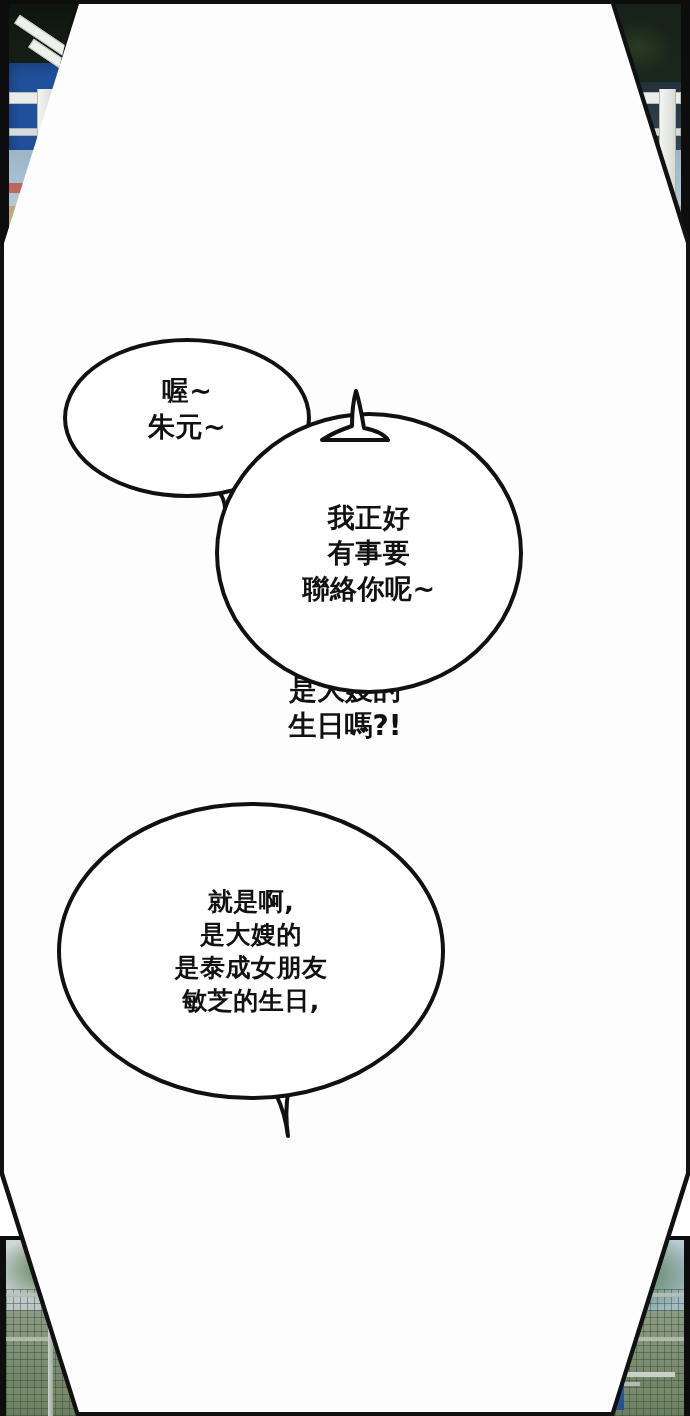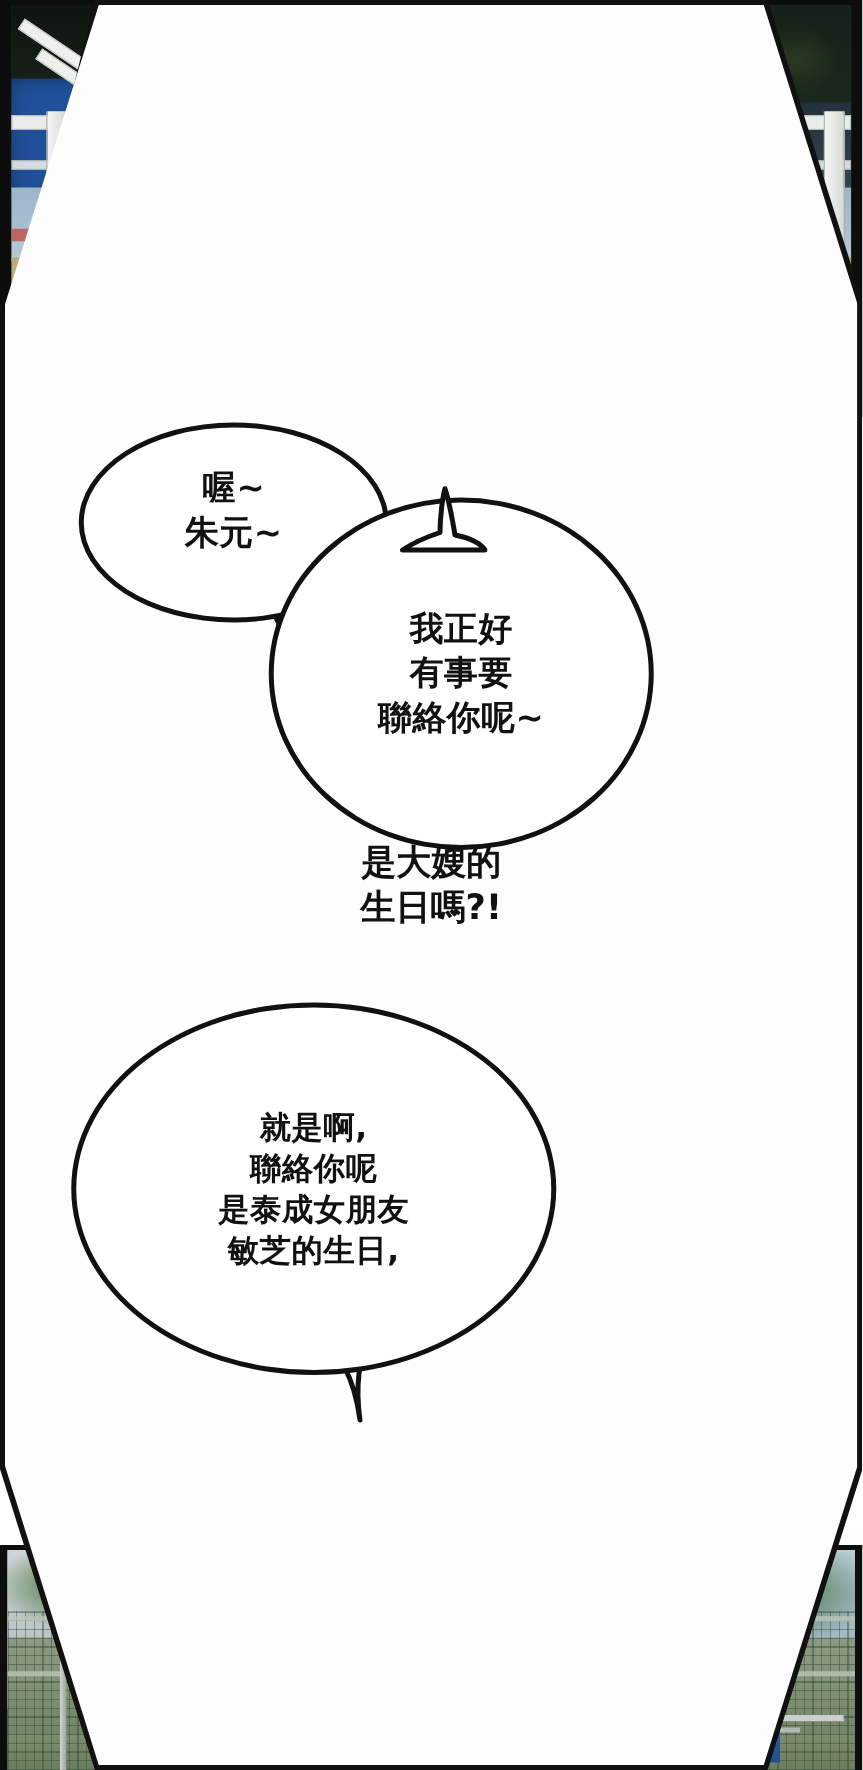--- a/index.html
+++ b/index.html
@@ -150,21 +150,21 @@
   .bubble{position:absolute;background:#ffffff;border:4px solid #111111;
     display:flex;align-items:center;justify-content:center;text-align:center;
     color:#111;font-weight:700;letter-spacing:.5px;z-index:20;}
   .bubble .txt{line-height:1.32;white-space:pre-line;}
 
   
   .bub1{left:63px;top:338px;width:240px;height:152px;border-radius:50%;font-size:27px;}
   .bub1 .txt{padding-bottom:18px;}
   .tail1{position:absolute;left:196px;top:452px;width:64px;height:78px;z-index:19;}
   
-  .bub2{left:215px;top:398px;width:300px;height:274px;border-radius:50%;font-size:27px;}
+  .bub2{left:215px;top:412px;width:300px;height:274px;border-radius:50%;font-size:27px;}
   .tail2{position:absolute;left:318px;top:388px;width:72px;height:56px;z-index:21;}
   
   .bub3{left:57px;top:802px;width:380px;height:290px;border-radius:50%;font-size:25px;}
   .tail3{position:absolute;left:244px;top:1050px;width:76px;height:92px;z-index:19;}
   
   .bub4{left:335px;top:1093px;width:300px;height:160px;border:none;background:transparent;
     z-index:22;}
   .bub4 .oct{position:absolute;inset:0;background:#fdfdfd;
     clip-path:polygon(11% 0,89% 0,100% 17%,100% 83%,89% 100%,11% 100%,0 83%,0 17%);
     border:0;}
@@ -243,21 +243,21 @@
   </div>
   <svg class="tail2" viewBox="0 0 72 56">
     <path d="M4 52 C16 44 28 40 34 38 C34 26 36 10 38 3 C41 12 44 28 46 40 C56 42 66 46 70 52 Z" fill="#ffffff" stroke="#111111" stroke-width="4" stroke-linejoin="round"></path>
   </svg>
 
   <svg class="tail3" viewBox="0 0 76 92">
     <path d="M6 8 C22 16 40 20 52 16 C44 34 40 58 44 86 C40 56 30 30 6 18 Z" fill="#ffffff" stroke="#111111" stroke-width="4" stroke-linejoin="round"></path>
   </svg>
   <div class="bubble bub3">
     <span class="txt">就是啊,
-聯絡你呢
+是大嫂的
 是泰成女朋友
 敏芝的生日,</span>
   </div>
 
   <div class="panel panel-bottom">
     <div class="scene">
       <div class="b-sky"></div>
       <div class="b-bldg1"></div>
       <div class="b-bldg2"></div>
       <div class="b-bldg3"></div>

